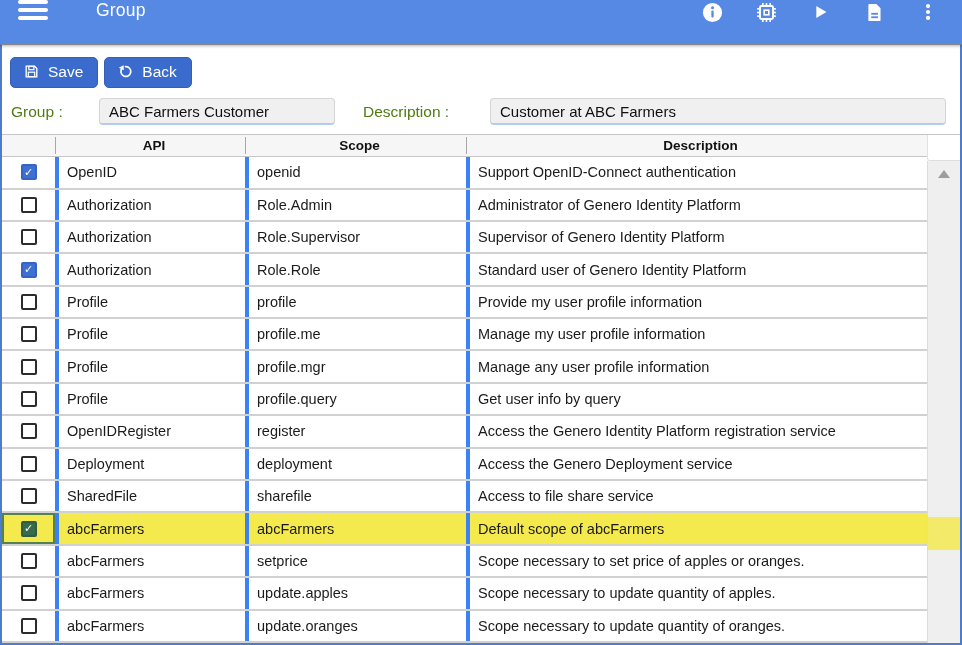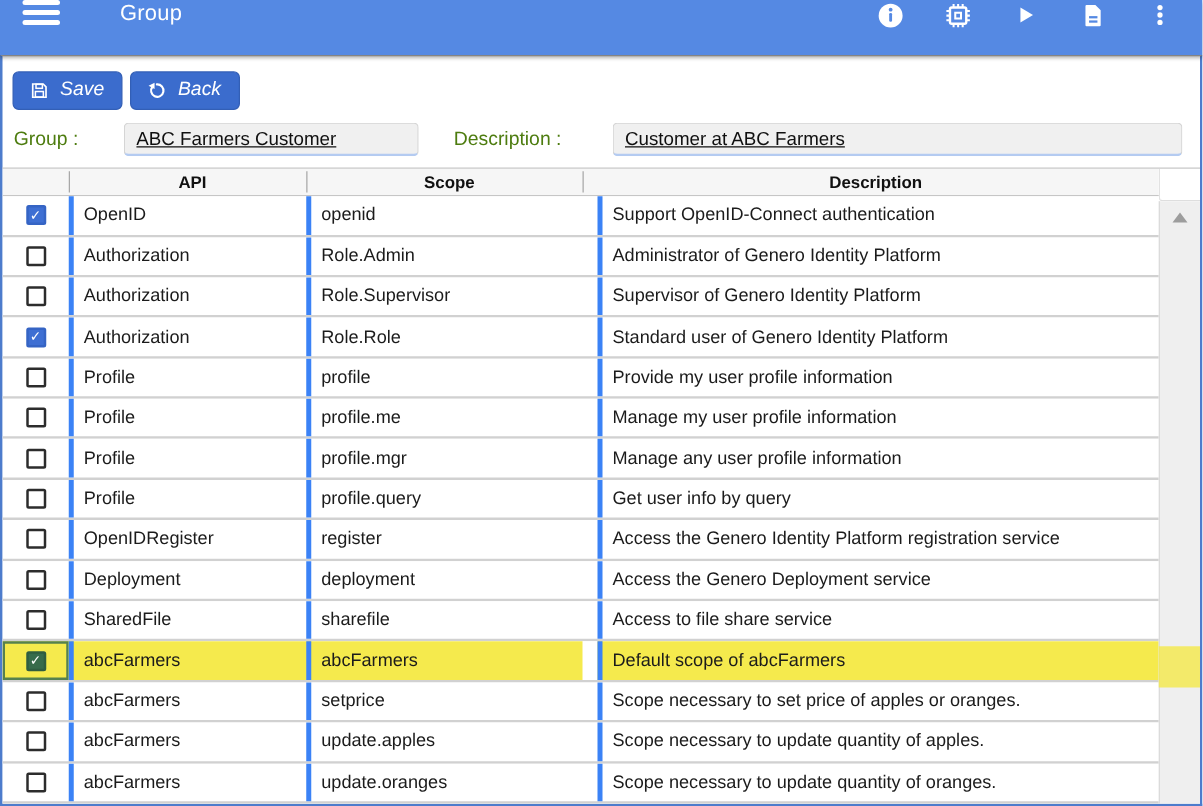--- a/index.html
+++ b/index.html
@@ -35,43 +35,42 @@
     border-bottom: 2px solid var(--frame, #4d7ccc);
     border-top: 1px solid #b5b5b5;
     background: #fff;
     display: flex;
     flex-direction: column;
   }
 
   
   .toolbar { padding: 12px 0 9px 8px; display: flex; gap: 6px; }
   .btn {
-    display: inline-flex; align-items: center; gap: 8px;
+    display: inline-flex; align-items: flex-start; gap: 8px;
     background: var(--btn-bg, #3b6ccd);
     color: #fff; font-size: 15.5px; font-family: inherit;
     border: 1px solid #335fb6; border-radius: 5px;
-    padding: 5px 14px 6px 12px; cursor: pointer; font-style: italic;
+    padding: 5px 14px 6px 12px; cursor: pointer;
   }
 
   
   .formrow { display: flex; align-items: center; padding: 1px 14px 9px 9px; }
   .flabel { font-size: 15.5px; color: #4d7c0f; }
   .label-group { width: 88px; }
   .label-desc { margin-left: 28px; width: 127px; }
   .tfield {
     background: #f0f0f0;
     border: 1px solid #d5d5d5;
     border-bottom: 2px solid #b4cbf1;
     border-radius: 4px;
     height: 27px;
     padding: 0 9px;
     font-size: 15px;
     color: #101010;
     font-family: inherit;
-    text-decoration: underline;
   }
   .field-group { width: 236px; }
   .field-desc { flex: 1; }
 
   
   .table-wrap { flex: 1; display: flex; position: relative; border-top: 1px solid #c6c6c6; overflow: hidden; }
   .tmain { flex: 1; display: flex; flex-direction: column; text-align: center; }
   .thead {
     height: 26px; background: #f6f6f6;
     border-bottom: 1px solid #c6c6c6;
@@ -83,21 +82,21 @@
   .c1 { width: 190px; }
   .c2 { width: 221px; }
   .c3 { flex: 1; }
 
   .trow { display: flex; height: 32.4px; border-bottom: 2px solid #d1d1d1; background: #fff; }
   .cell { display: flex; align-items: center; font-size: 14.5px; color: #1b1b1b; padding-left: 8px; overflow: hidden; white-space: nowrap; }
   .cb-cell { width: 53px; justify-content: center; padding-left: 0; }
   .api-cell, .scope-cell, .desc-cell { border-left: 4px solid #3b82f6; }
   .api-cell { width: 190px; }
   .scope-cell { width: 221px; }
-  .desc-cell { flex: 1; margin-left: 12px; }
+  .desc-cell { flex: 1; }
 
   .trow.highlighted .cell { background: var(--row-highlight, #f5ea4d); }
   .trow.highlighted .cb-cell { border: 2px solid var(--hl-cell-border, #55814f); }
 
   .checkbox {
     width: 16px; height: 16px;
     border: 2px solid #2c2c2c; border-radius: 2px;
     background: #fff; cursor: pointer;
     display: flex; align-items: center; justify-content: center;
     font-family: "DejaVu Sans", sans-serif;

